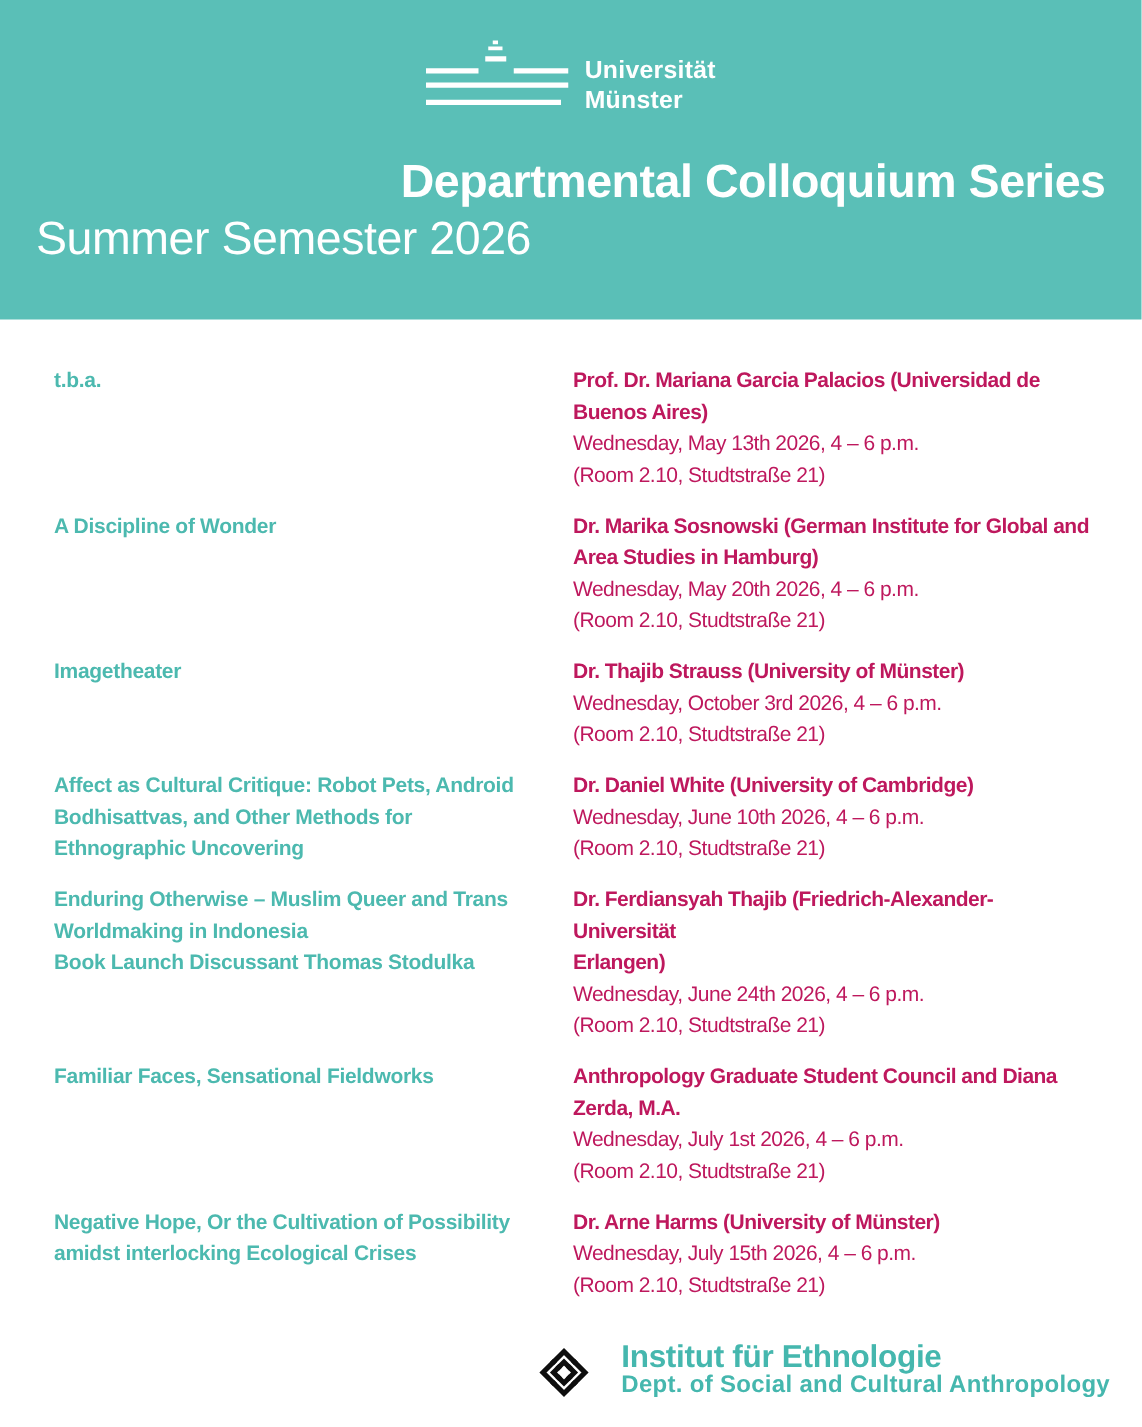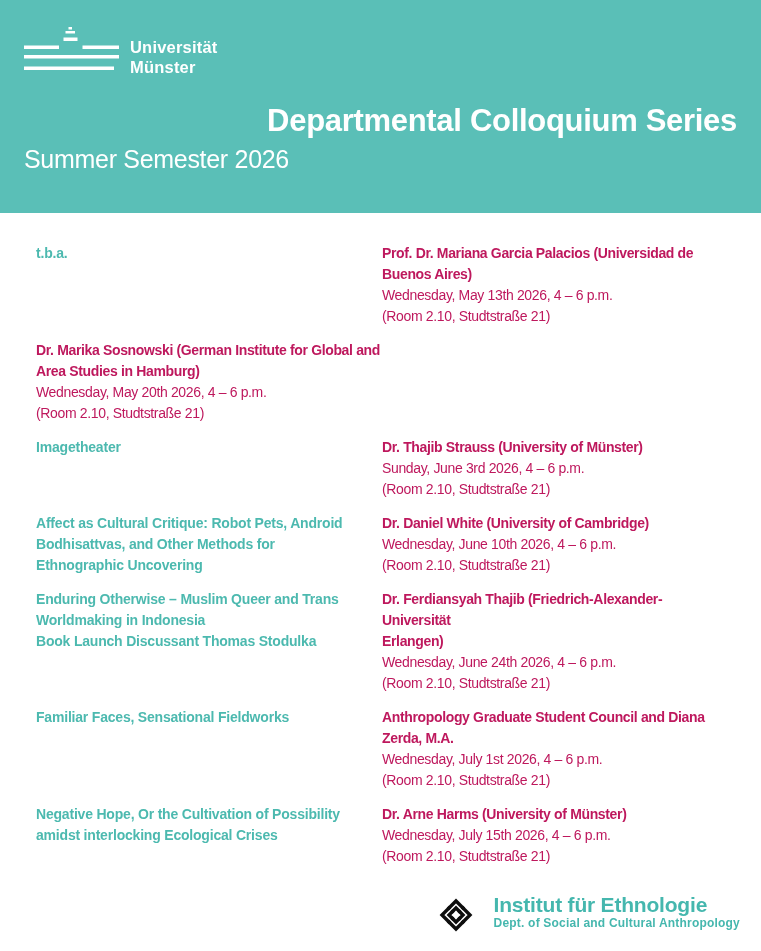--- a/index.html
+++ b/index.html
@@ -11,21 +11,21 @@
     overflow: hidden;
   }
   .page { position: relative; width: 761px; height: 951px; background: #ffffff; }
 
   
   .header {
     background: #5abfb7;
     height: 213px;
     padding: 26px 24px 0 24px;
   }
-  .logo-row { display: flex; align-items: flex-start; }
+  .logo-row { display: flex; align-items: flex-start; justify-content: center; }
   .uni-logo { display: block; }
   .uni-name {
     color: #ffffff;
     font-weight: bold;
     font-size: 16.5px;
     line-height: 20px;
     margin-left: 11px;
     margin-top: 11px;
     letter-spacing: 0.2px;
   }
@@ -33,21 +33,21 @@
   .page-title {
     color: #ffffff;
     font-size: 31px;
     font-weight: bold;
     line-height: 38px;
     letter-spacing: -0.3px;
     text-align: right;
   }
   .page-subtitle {
     color: #ffffff;
-    font-size: 25px;
+    font-size: 31px;
     font-weight: normal;
     line-height: 38px;
     letter-spacing: -0.3px;
   }
 
   
   .events { padding: 30px 0 0 36px; }
   .event { display: flex; margin-bottom: 13px; }
   .event-title {
     width: 346px;
@@ -82,21 +82,21 @@
   .inst-name {
     color: #45b7ae;
     font-weight: bold;
     font-size: 21px;
     line-height: 24px;
     letter-spacing: -0.2px;
   }
   .inst-sub {
     color: #45b7ae;
     font-weight: bold;
-    font-size: 12px;
+    font-size: 16px;
     line-height: 13px;
     letter-spacing: 0.2px;
     text-align: right;
   }
 </style>
 </head>
 <body>
 
 <div class="page">
 
@@ -128,33 +128,34 @@
       <div class="event-title">t.b.a.</div>
       <div class="event-details">
         <div class="speaker">Prof. Dr. Mariana Garcia Palacios (Universidad de
 Buenos Aires)</div>
         <div class="meta">Wednesday, May 13th 2026, 4 – 6 p.m.</div>
         <div class="meta">(Room 2.10, Studtstraße 21)</div>
       </div>
     </div>
 
     <div class="event">
+      <div class="event-title">A Discipline of Wonder</div>
       <div class="event-details">
         <div class="speaker">Dr. Marika Sosnowski (German Institute for Global and
 Area Studies in Hamburg)</div>
         <div class="meta">Wednesday, May 20th 2026, 4 – 6 p.m.</div>
         <div class="meta">(Room 2.10, Studtstraße 21)</div>
       </div>
     </div>
 
     <div class="event">
       <div class="event-title">Imagetheater</div>
       <div class="event-details">
         <div class="speaker">Dr. Thajib Strauss (University of Münster)</div>
-        <div class="meta">Sunday, June 3rd 2026, 4 – 6 p.m.</div>
+        <div class="meta">Wednesday, October 3rd 2026, 4 – 6 p.m.</div>
         <div class="meta">(Room 2.10, Studtstraße 21)</div>
       </div>
     </div>
 
     <div class="event">
       <div class="event-title">Affect as Cultural Critique: Robot Pets, Android
 Bodhisattvas, and Other Methods for
 Ethnographic Uncovering</div>
       <div class="event-details">
         <div class="speaker">Dr. Daniel White (University of Cambridge)</div>

